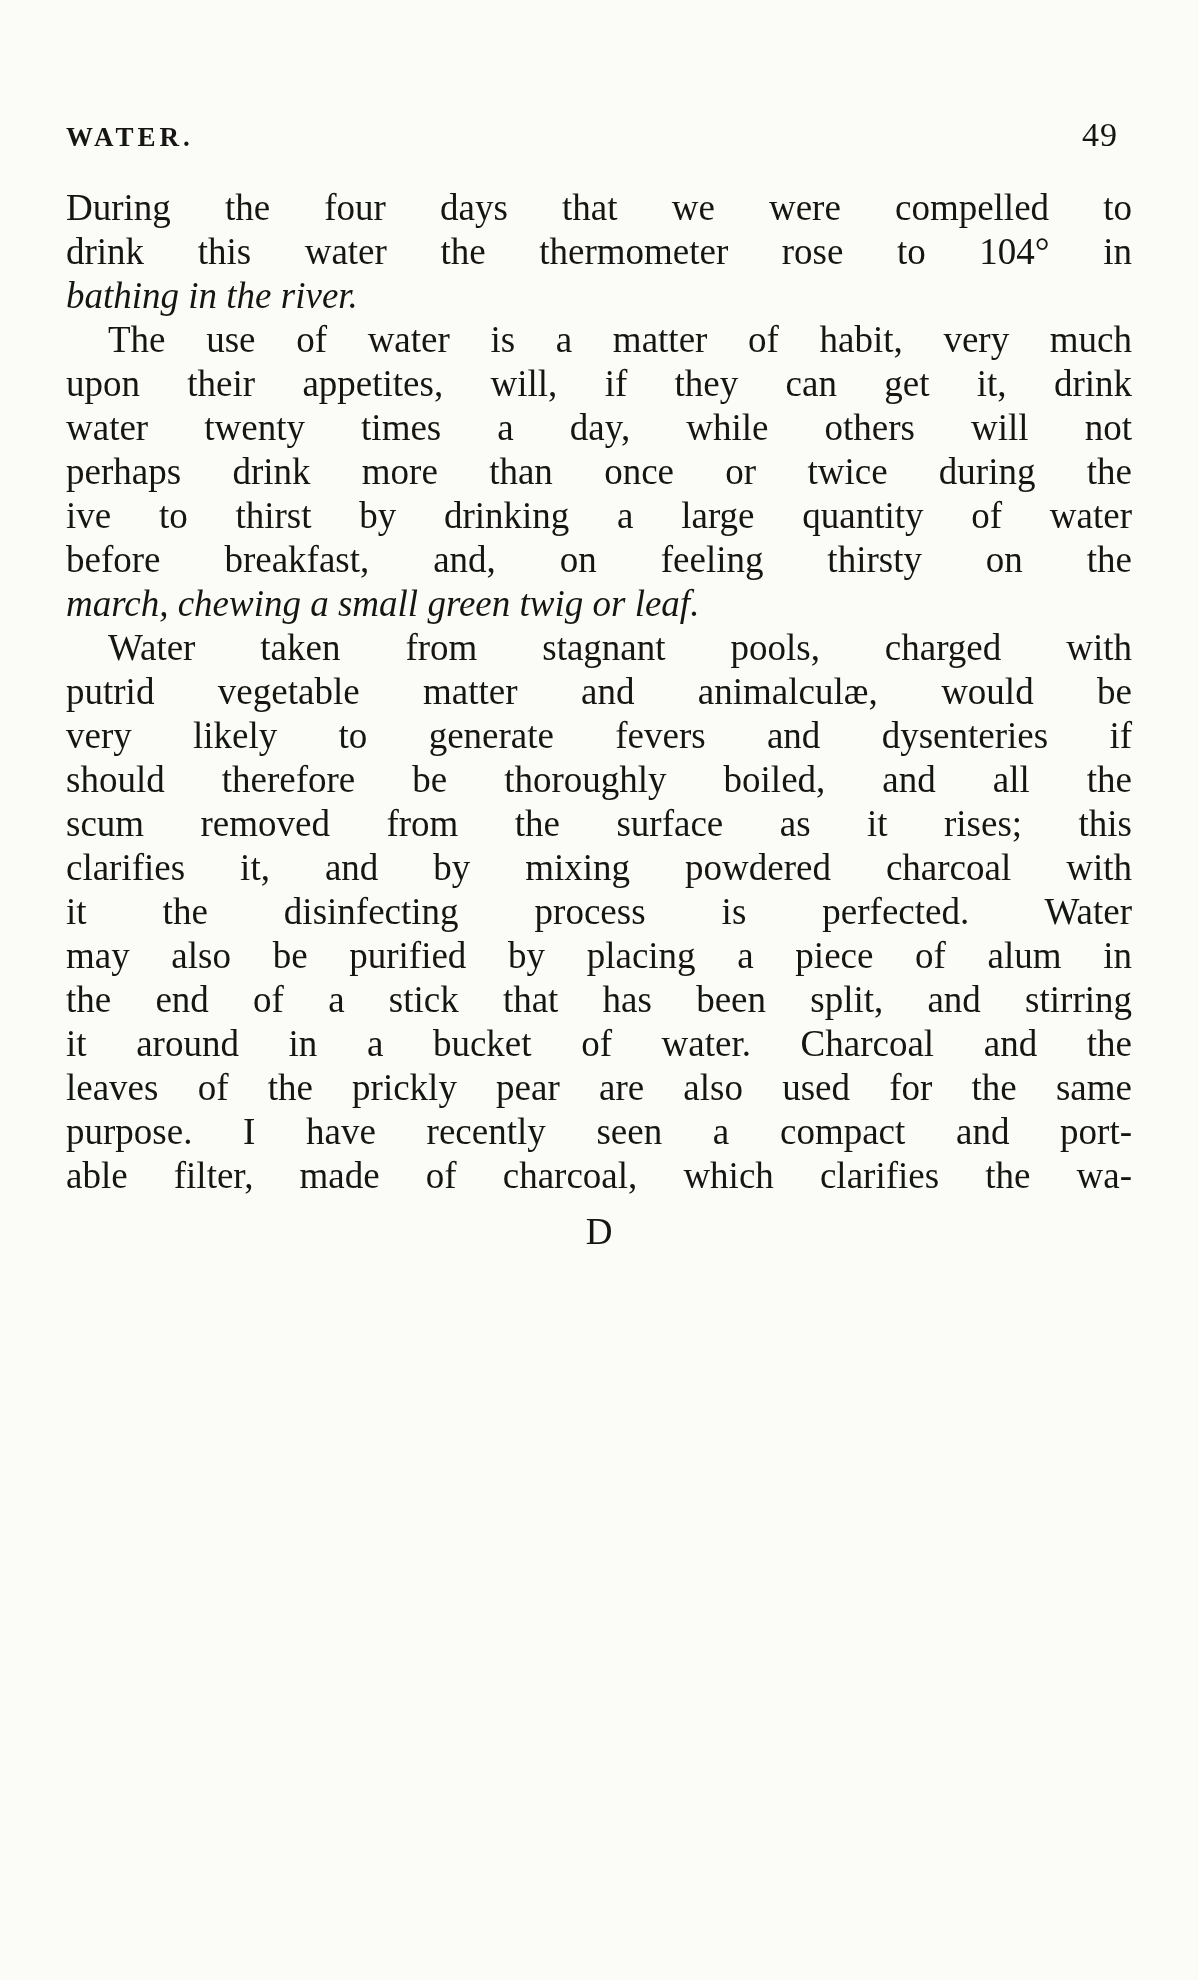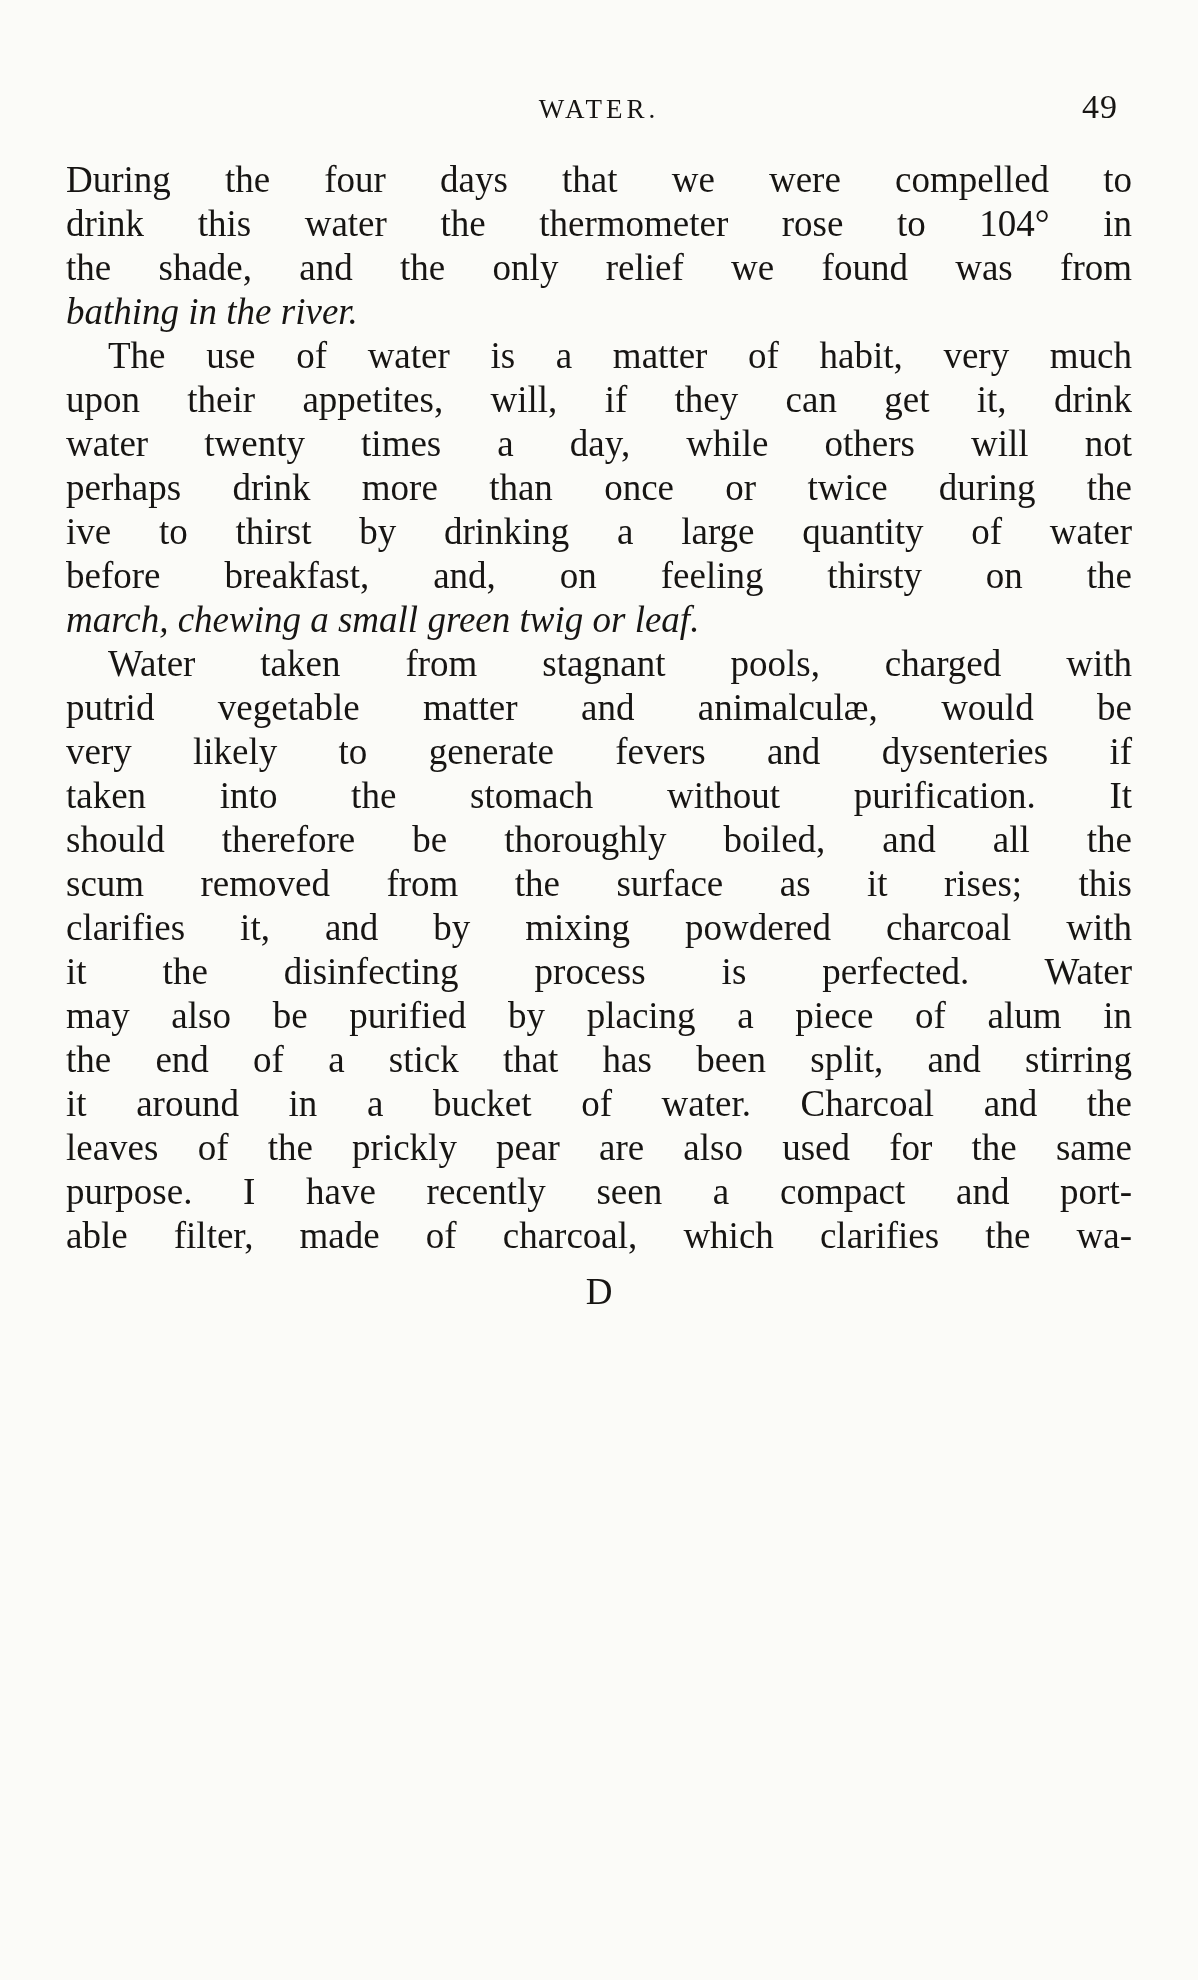--- a/index.html
+++ b/index.html
@@ -22,25 +22,26 @@
     color: var(--text-color);
     overflow: hidden;
   }
   .header {
     position: relative;
     width: 100%;
     height: 44px;
   }
   .running-title {
     display: block;
-    text-align: center;
+    text-align: left;
     font-size: 27px;
     letter-spacing: 4px;
     padding-top: 6px;
-    font-weight: normal;
+    font-weight: bold;
+    margin-top: 28px;
   }
   .page-number {
     position: absolute;
     right: 14px;
     top: 0;
     font-size: 34px;
     letter-spacing: 1px;
   }
   .body-text {
     margin-top: 26px;
@@ -71,33 +72,31 @@
 
 <div class="page">
   <div class="header">
     <span class="running-title">WATER.</span>
     <span class="page-number">49</span>
   </div>
 
   <div class="body-text" id="body-text">
       <div class="line">During the four days that we were compelled to</div>
       <div class="line">drink this water the thermometer rose to 104° in</div>
-      <div class="line">the shade, and the only relief we found was from</div>
       <div class="line no-justify">bathing in the river.</div>
       <div class="line indent">The use of water is a matter of habit, very much</div>
       <div class="line">upon their appetites, will, if they can get it, drink</div>
       <div class="line">water twenty times a day, while others will not</div>
       <div class="line">perhaps drink more than once or twice during the</div>
       <div class="line">ive to thirst by drinking a large quantity of water</div>
       <div class="line">before breakfast, and, on feeling thirsty on the</div>
       <div class="line no-justify">march, chewing a small green twig or leaf.</div>
       <div class="line indent">Water taken from stagnant pools, charged with</div>
       <div class="line">putrid vegetable matter and animalculæ, would be</div>
       <div class="line">very likely to generate fevers and dysenteries if</div>
-      <div class="line">taken into the stomach without purification. It</div>
       <div class="line">should therefore be thoroughly boiled, and all the</div>
       <div class="line">scum removed from the surface as it rises; this</div>
       <div class="line">clarifies it, and by mixing powdered charcoal with</div>
       <div class="line">it the disinfecting process is perfected. Water</div>
       <div class="line">may also be purified by placing a piece of alum in</div>
       <div class="line">the end of a stick that has been split, and stirring</div>
       <div class="line">it around in a bucket of water. Charcoal and the</div>
       <div class="line">leaves of the prickly pear are also used for the same</div>
       <div class="line">purpose. I have recently seen a compact and port-</div>
       <div class="line">able filter, made of charcoal, which clarifies the wa-</div>

